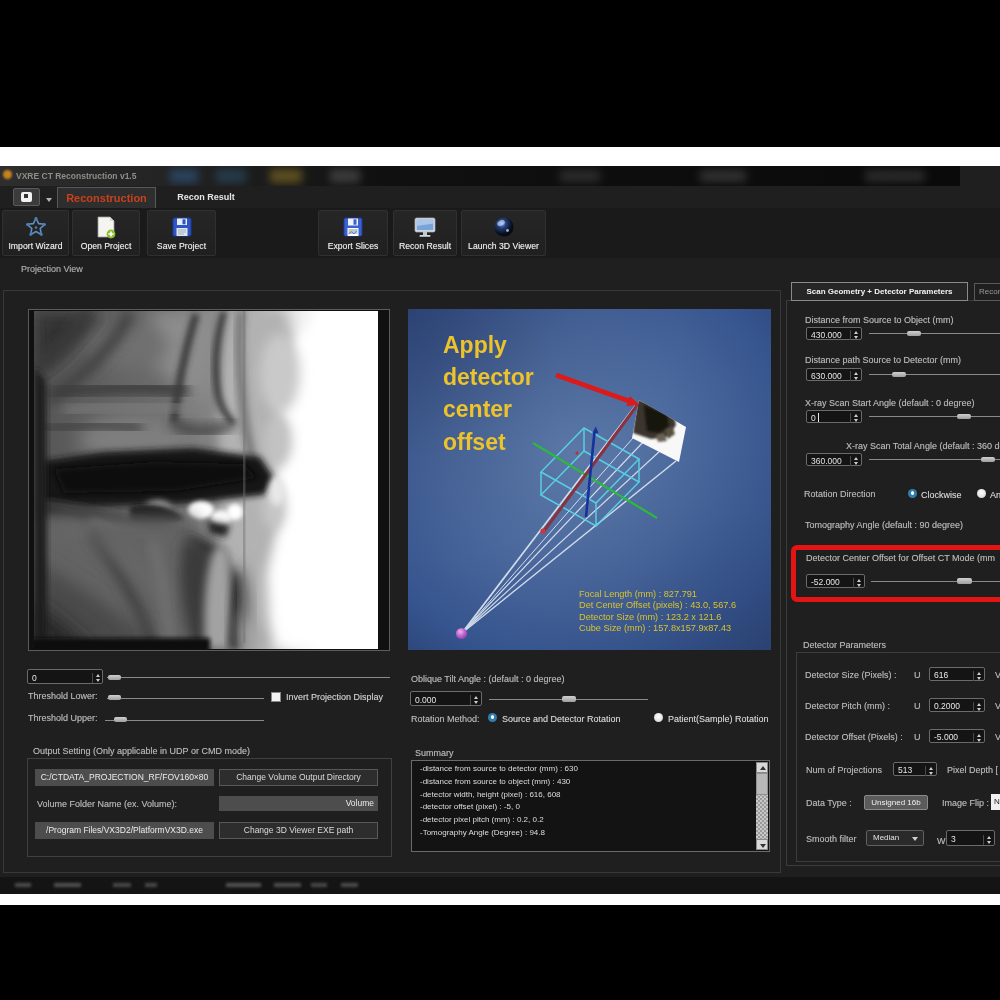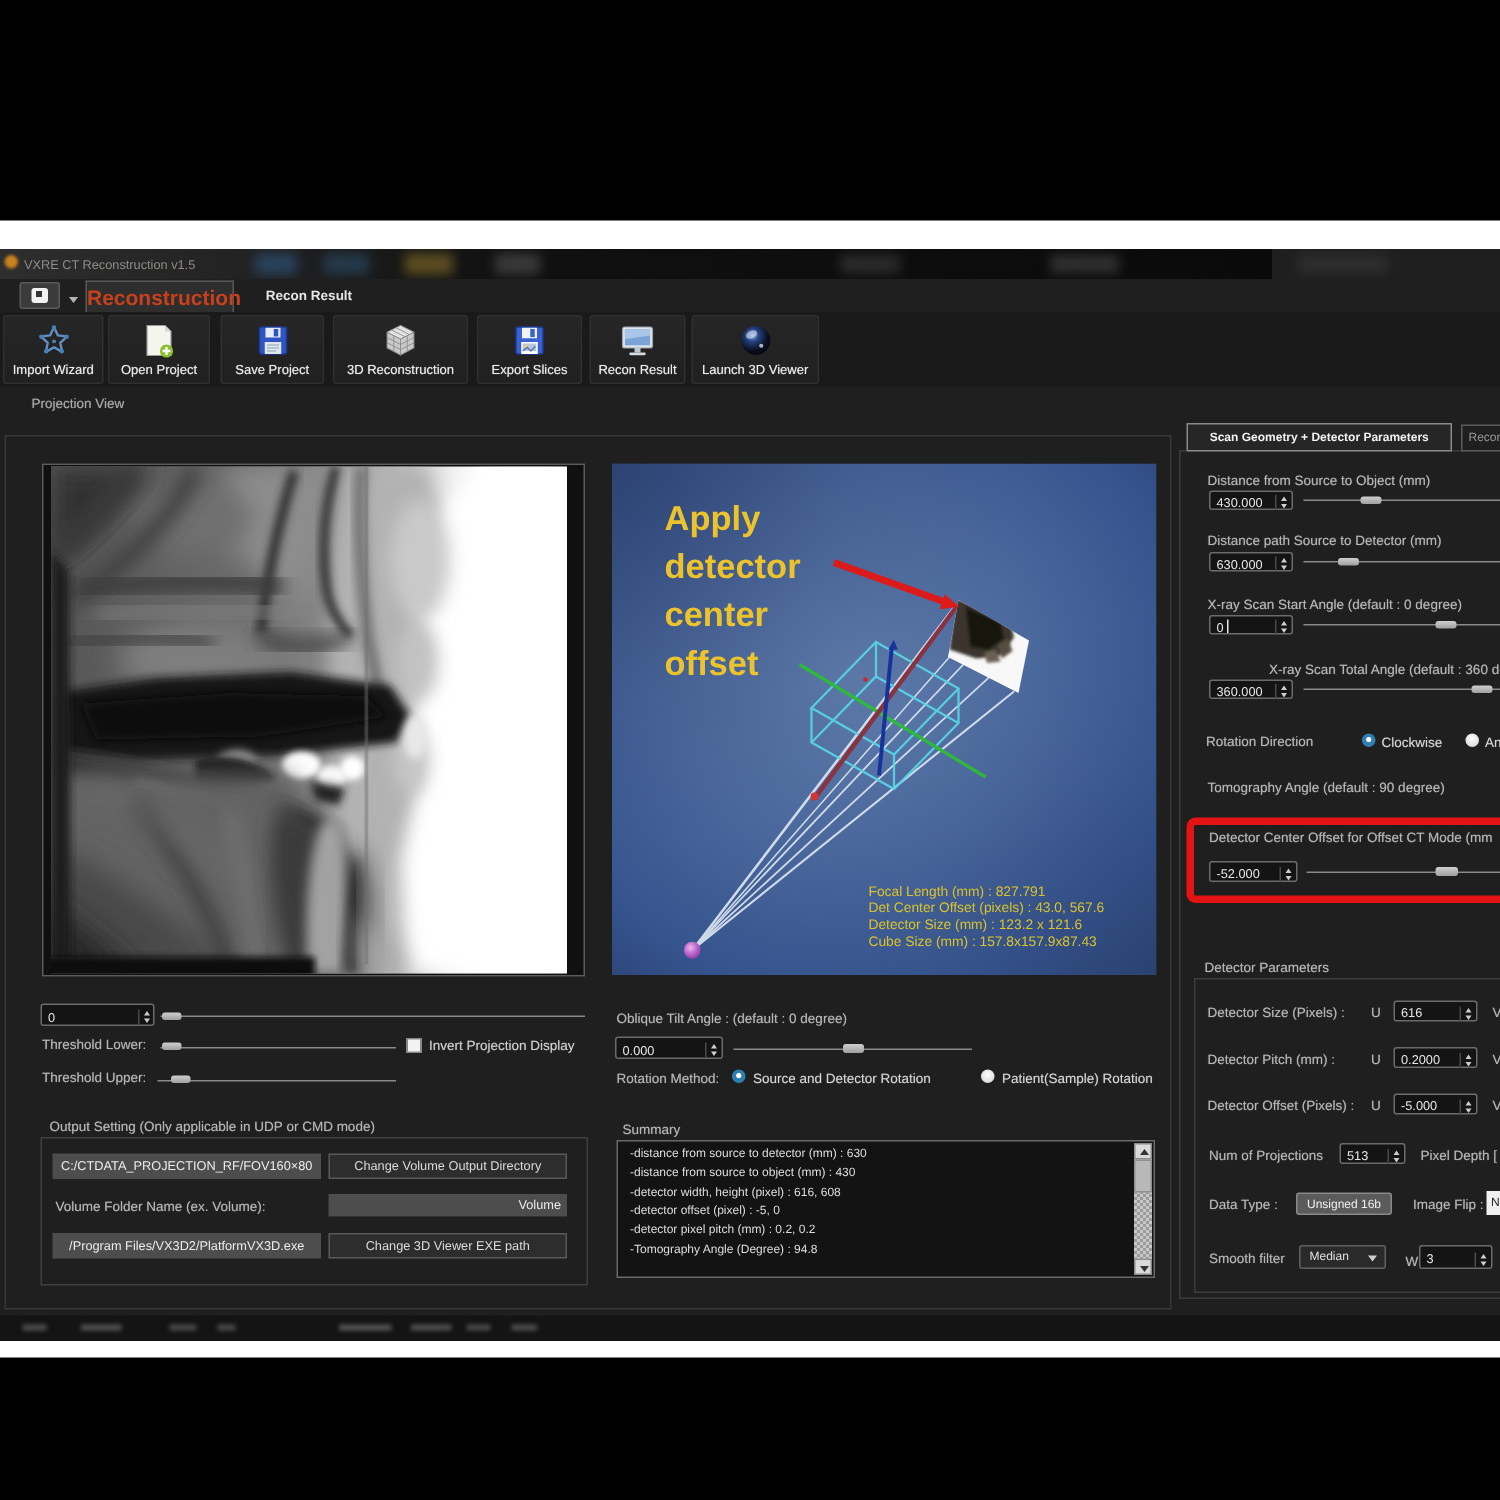--- a/index.html
+++ b/index.html
@@ -1,30 +1,30 @@
 <!DOCTYPE html>
 <html><head><meta charset="utf-8"><style>
 html,body{margin:0;padding:0;background:#000;width:1000px;height:1000px;overflow:hidden;}
 *{box-sizing:border-box;font-family:"Liberation Sans",sans-serif;}
 .abs{position:absolute;}
 #stage{position:relative;width:1000px;height:1000px;background:#000;}
 #wstripTop{left:0;top:147px;width:1000px;height:19px;background:#fff;}
 #wstripBot{left:0;top:894px;width:1000px;height:11px;background:#fff;}
 #app{left:0;top:166px;width:1000px;height:728px;background:#1f1f1f;overflow:hidden;filter:blur(0.35px);}
 
-#title{left:0;top:0;width:848px;height:20px;background:linear-gradient(90deg,#2e2e2e 0%,#232323 18%,#101010 40%,#0a0a0a 100%);}
+#title{left:0;top:0;width:960px;height:20px;background:linear-gradient(90deg,#2e2e2e 0%,#232323 18%,#101010 40%,#0a0a0a 100%);font-weight:bold;}
 #title .blob{filter:blur(4px);opacity:.38;}
 #titletxt{left:16px;top:5px;font-size:8.5px;color:#8f8d86;filter:blur(0.5px);}
 
 #tabbar{left:0;top:20px;width:1000px;height:22px;background:#1f1f1f;}
 .qbtn{left:13px;top:2px;width:27px;height:18px;background:#3b3b3b;border:1px solid #5a5a5a;border-radius:2px;}
 .qicon{left:7px;top:3px;width:11px;height:10px;background:#f2f2f2;border-radius:2px;}
 .qicon:after{content:"";position:absolute;left:3px;top:2px;width:4px;height:4px;background:#333;}
 .darr{left:46px;top:12px;width:0;height:0;border-left:3px solid transparent;border-right:3px solid transparent;border-top:4px solid #b5b5b5;}
-#tabRecon{left:57px;top:1px;width:99px;height:21px;background:#2e2e2e;border:1px solid #585858;border-bottom:none;color:#c8411c;font-weight:bold;font-size:14px;text-align:center;line-height:20px;filter:blur(0.3px);}
+#tabRecon{left:57px;top:1px;width:99px;height:21px;background:#2e2e2e;border:1px solid #585858;border-bottom:none;color:#c8411c;font-weight:bold;font-size:11px;text-align:center;line-height:20px;filter:blur(0.3px);}
 #tabResult{left:156px;top:1px;width:100px;height:21px;color:#e6e6e6;font-weight:bold;font-size:9px;text-align:center;line-height:20px;}
 
 #toolbar{left:0;top:42px;width:1000px;height:50px;background:#1a1a1a;}
 .tbtn{top:2px;height:46px;background:linear-gradient(180deg,#262626,#202020);border:1px solid #303030;border-radius:2px;}
 .tlabel{position:absolute;left:0;right:0;bottom:4px;text-align:center;font-size:8.7px;color:#ececec;text-shadow:0 0 0.7px rgba(230,230,230,.6);}
 .ticon{position:absolute;top:3px;left:0;right:0;height:26px;display:flex;align-items:center;justify-content:center;}
 
 .lbl{font-size:9px;color:#b6b6b6;white-space:nowrap;text-shadow:0 0 0.7px rgba(190,190,190,.55);}
 .gbox{border:1px solid #3a3a3a;}
 .spin{background:#141414;border:1px solid #6b6b6b;border-radius:2px;color:#e6e6e6;font-size:8.5px;}
@@ -95,32 +95,20 @@
             <svg width="24" height="24" viewBox="0 0 24 24">
               <rect x="3" y="3" width="18" height="18" rx="1.5" fill="#2f55c4" stroke="#1c3a96" stroke-width="1"></rect>
               <rect x="7" y="3.5" width="10" height="6.5" fill="#e8ecf4"></rect>
               <rect x="12.5" y="4.3" width="3" height="5" fill="#2f55c4"></rect>
               <rect x="6.5" y="13" width="11" height="8" fill="#dfe5ee"></rect>
               <path d="M8 15 h8 M8 17 h8 M8 19 h6" stroke="#8aa" stroke-width="0.8"></path>
             </svg>
           </div>
         <div class="tlabel">Save Project</div>
       </div>
-      <div class="abs tbtn" style="left:222px;width:90px;">
-        <div class="ticon">
-            <svg width="24" height="24" viewBox="0 0 24 24">
-              <g stroke="#7d7d7d" stroke-width="0.7" fill="#c9c9c9">
-                <path d="M12 2 L21 6.5 L21 17 L12 21.8 L3 17 L3 6.5 Z"></path>
-              </g>
-              <path d="M12 2 L21 6.5 L12 11 L3 6.5 Z" fill="#e2e2e2" stroke="#8d8d8d" stroke-width="0.6"></path>
-              <path d="M12 11 L12 21.8 M3 6.5 L12 11 L21 6.5 M6 5 L15 9.5 M9 3.5 L18 8 M12 11 L12 21.8 M7.5 9.2 L7.5 19.4 M16.5 9.2 L16.5 19.4 M3 10 L12 14.6 L21 10 M3 13.5 L12 18 L21 13.5" stroke="#8d8d8d" stroke-width="0.6" fill="none"></path>
-            </svg>
-          </div>
-        <div class="tlabel">3D Reconstruction</div>
-      </div>
       <div class="abs tbtn" style="left:318px;width:70px;">
         <div class="ticon">
             <svg width="24" height="24" viewBox="0 0 24 24">
               <rect x="3" y="3" width="18" height="18" rx="1.5" fill="#3a62cf" stroke="#1c3a96" stroke-width="1"></rect>
               <rect x="7" y="3.5" width="10" height="7" fill="#f0f2f6"></rect>
               <rect x="12.5" y="4.3" width="3" height="5.4" fill="#3a62cf"></rect>
               <rect x="6.5" y="13" width="11" height="8" fill="#ffffff"></rect>
               <rect x="7.5" y="14" width="9" height="5" fill="#b8c6e2"></rect>
               <circle cx="10" cy="15.8" r="1" fill="#f4d24a"></circle>
               <path d="M7.5 19 l3-2.4 2.4 2.4 3-3.2" stroke="#5577aa" stroke-width="0.9" fill="none"></path>

